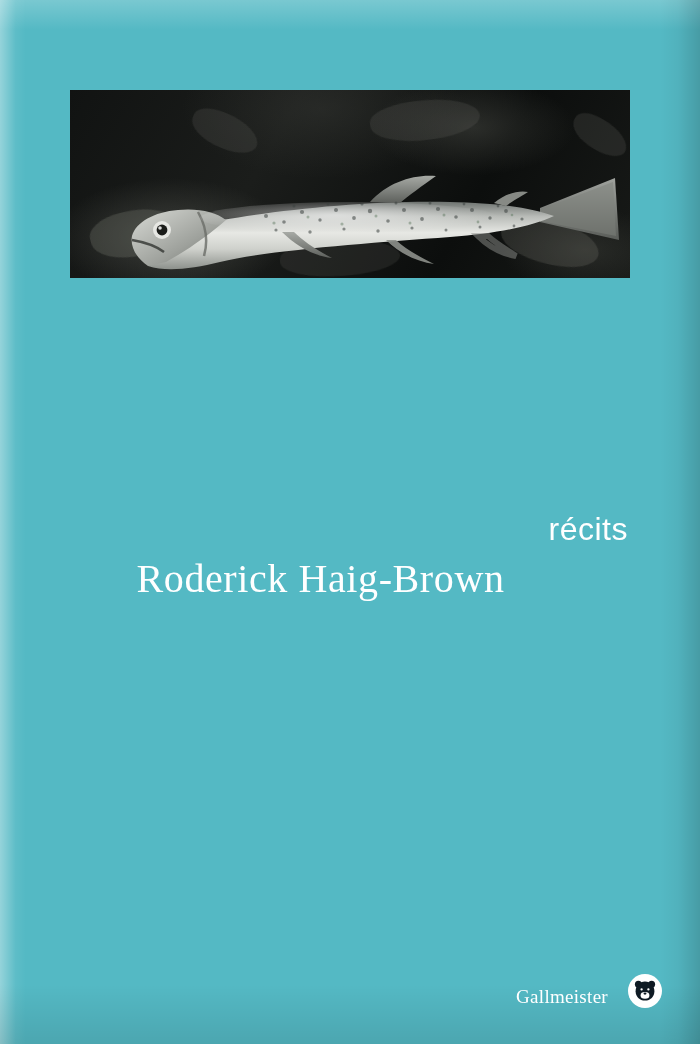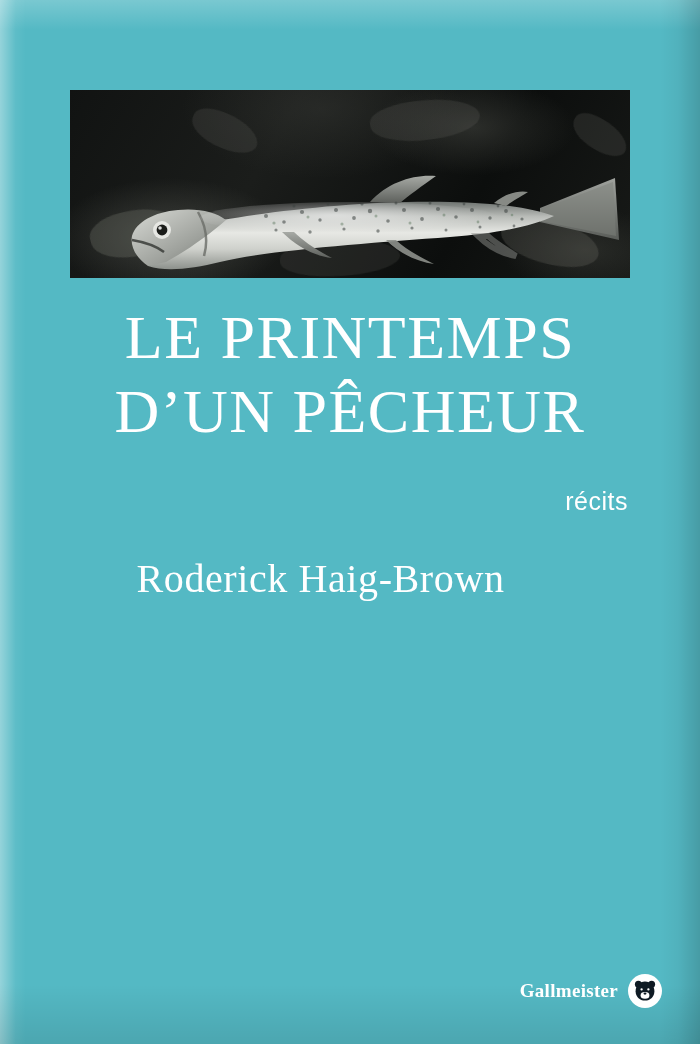--- a/index.html
+++ b/index.html
@@ -101,24 +101,24 @@
     font-size: 62px;
     line-height: 74px;
     letter-spacing: 1.5px;
     font-weight: 400;
     white-space: nowrap;
   }
 
   #subtitle {
     position: absolute;
     right: 72px;
-    top: 487px;
+    top: 511px;
     font-family: "Liberation Sans", sans-serif;
     color: #ffffff;
-    font-size: 25px;
+    font-size: 32px;
     letter-spacing: 0.5px;
   }
 
   #author {
     position: absolute;
     left: 0;
     top: 555px;
     width: 641px;
     text-align: center;
     font-family: "Liberation Serif", serif;
@@ -126,23 +126,22 @@
     font-size: 40px;
     letter-spacing: 0.6px;
   }
 
   
   #publisher {
     position: absolute;
     right: 38px;
     bottom: 36px;
     display: flex;
-    align-items: center;
-    gap: 10px;
-    font-weight: bold;
+    align-items: flex-end;
+    gap: 20px;
   }
   #publisher-name {
     font-family: "Liberation Serif", serif;
     color: #ffffff;
     font-size: 19px;
     letter-spacing: 0.3px;
   }
   #publisher-logo {
     width: 34px;
     height: 34px;
@@ -269,24 +268,20 @@
         <circle cx="272" cy="134" r="1.6"></circle>
           <circle cx="306" cy="126" r="1.5"></circle>
         <circle cx="340" cy="133" r="1.5"></circle>
           <circle cx="374" cy="125" r="1.5"></circle>
         <circle cx="408" cy="132" r="1.4"></circle>
           <circle cx="442" cy="125" r="1.3"></circle>
       </g>
     </svg>
   </div>
 
-  <div id="title-block">
-    <div class="title-line">LE PRINTEMPS</div>
-    <div class="title-line">D’UN PÊCHEUR</div>
-  </div>
 
   <div id="subtitle">récits</div>
 
   <div id="author">Roderick Haig-Brown</div>
 
   <div id="publisher">
     <span id="publisher-name">Gallmeister</span>
     <span id="publisher-logo">
       <svg width="26" height="26" viewBox="0 0 26 26" aria-hidden="true">
 

